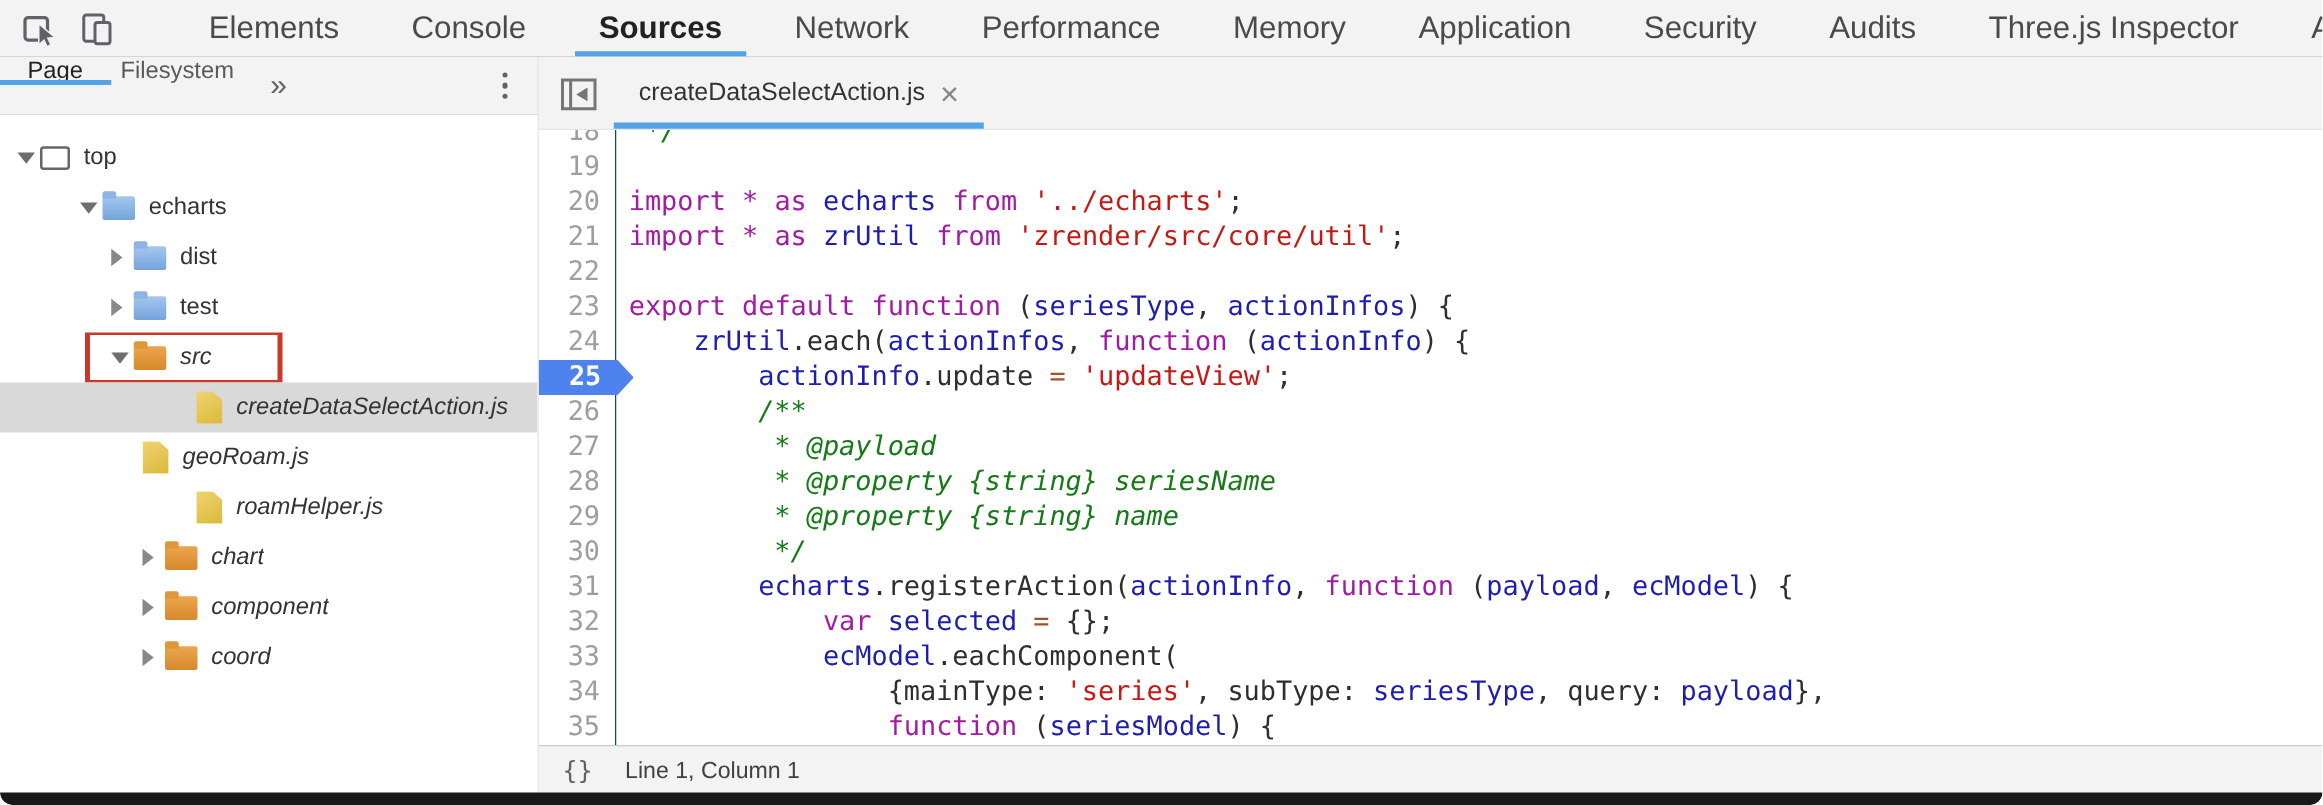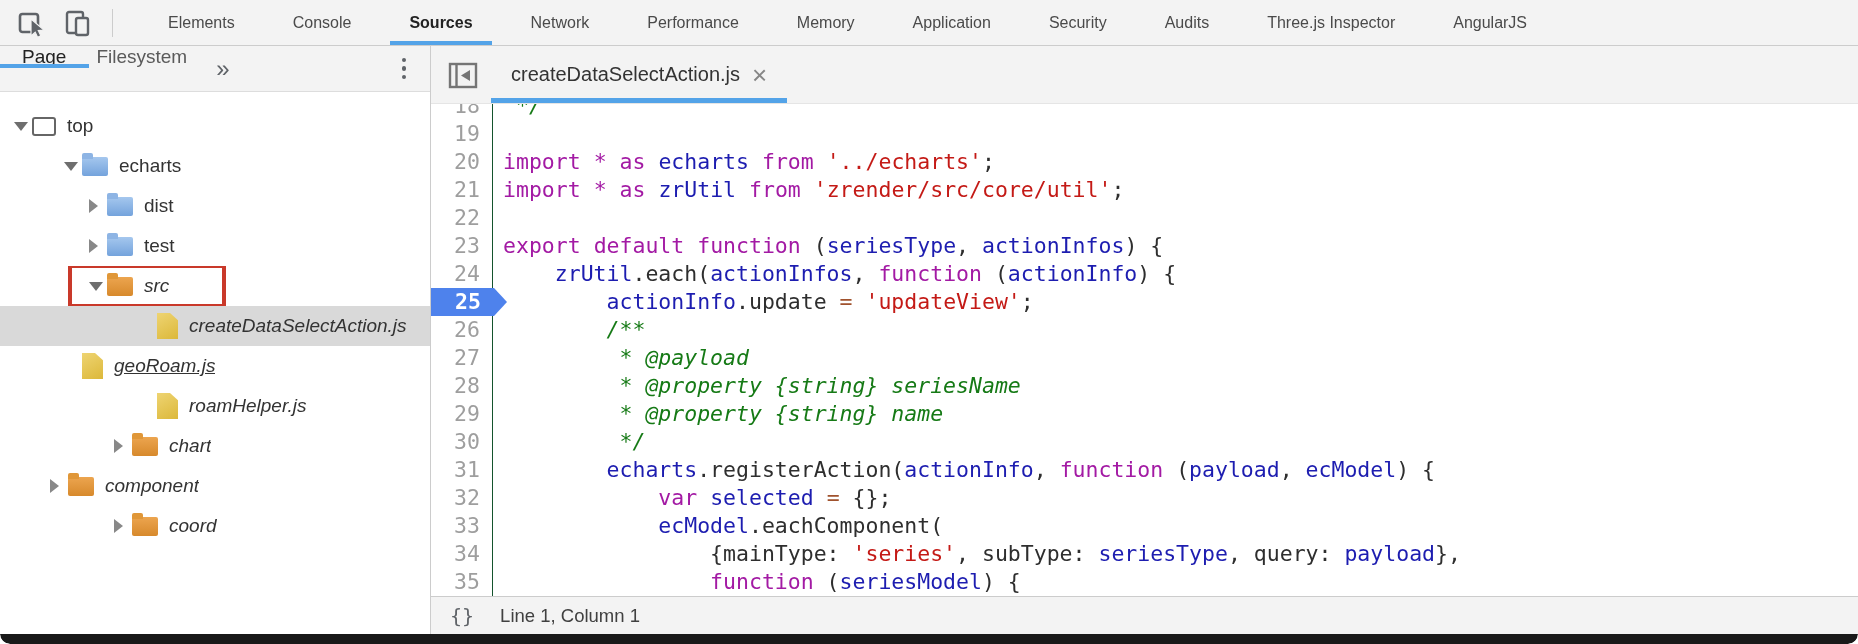--- a/index.html
+++ b/index.html
@@ -6,21 +6,21 @@
   html,body { width:1858px; height:644px; overflow:hidden; }
   body { font-family:"Liberation Sans", sans-serif; background:#fff; }
   .app { position:relative; width:1858px; height:644px; background:#fff; border-radius:0 0 10px 10px; overflow:hidden; }
 
   
   .toolbar { height:46px; background:#f3f3f3; border-bottom:1px solid #ccc; display:flex; align-items:stretch; }
   .tb-icons { display:flex; align-items:center; gap:14px; padding:0 18px 0 16px; }
   .tb-btn { width:32px; height:32px; display:flex; align-items:center; justify-content:center; }
   .tb-sep { width:1px; height:28px; background:#ccc; align-self:center; }
   .main-tabs { display:flex; align-items:stretch; margin-left:26px; }
-  .main-tab { display:flex; align-items:center; padding:0 29px; font-size:16px; color:#4a4a4a; position:relative; white-space:nowrap; }
+  .main-tab { display:flex; align-items:center; padding:0 29px; font-size:25px; color:#4a4a4a; position:relative; white-space:nowrap; }
   .main-tab.active { color:#222; font-weight:bold; }
   .main-tab.active::after { content:""; position:absolute; left:10px; right:10px; bottom:0; height:4px; background:#53a3e8; }
 
   
   .cols { display:flex; height:588px; }
   .left { width:431px; flex:0 0 431px; border-right:1px solid #ccc; background:#fff; display:flex; flex-direction:column; }
   .right { flex:1; background:#fff; display:flex; flex-direction:column; min-width:0; }
 
   
   .sb-head { height:46px; background:#f3f3f3; border-bottom:1px solid #ddd; display:flex; align-items:stretch; padding-left:22px; position:relative; }
@@ -181,21 +181,21 @@
             <span class="lbl it">src</span>
             <span class="annotation"></span>
           </div>
           <div class="tree-row selected" style="padding-left: 139px;">
             <span class="tw"></span>
             <span class="tree-ic">
               <div class="fileic"></div>
             </span>
             <span class="lbl it">createDataSelectAction.js</span>
           </div>
-          <div class="tree-row" style="padding-left: 64px; text-decoration: underline;">
+          <div class="tree-row" style="padding-left: 96px;">
             <span class="tw"></span>
             <span class="tree-ic">
               <div class="fileic"></div>
             </span>
             <span class="lbl it">geoRoam.js</span>
           </div>
           <div class="tree-row" style="padding-left: 139px;">
             <span class="tw"></span>
             <span class="tree-ic">
               <div class="fileic"></div>
@@ -204,21 +204,21 @@
           </div>
           <div class="tree-row" style="padding-left: 114px;">
             <span class="tw">
               <span class="ar-r"></span>
             </span>
             <span class="tree-ic">
               <div class="folder orange"></div>
             </span>
             <span class="lbl it">chart</span>
           </div>
-          <div class="tree-row" style="padding-left: 50px;">
+          <div class="tree-row" style="padding-left: 114px;">
             <span class="tw">
               <span class="ar-r"></span>
             </span>
             <span class="tree-ic">
               <div class="folder orange"></div>
             </span>
             <span class="lbl it">component</span>
           </div>
           <div class="tree-row" style="padding-left: 114px;">
             <span class="tw">

